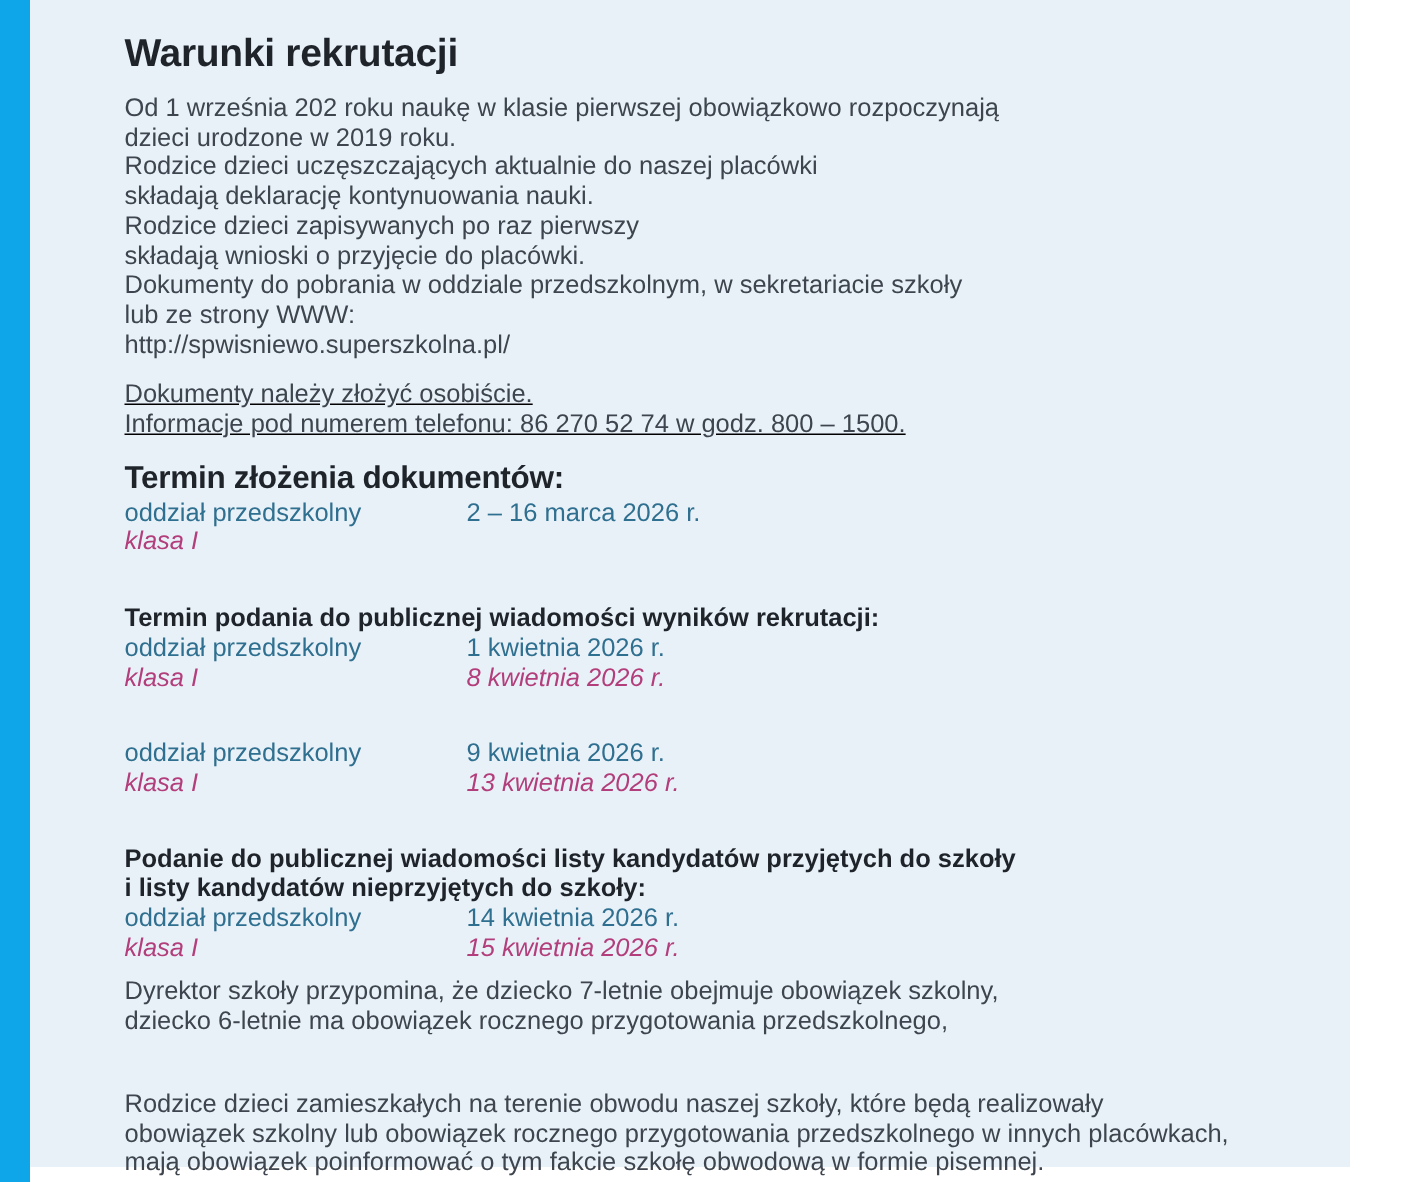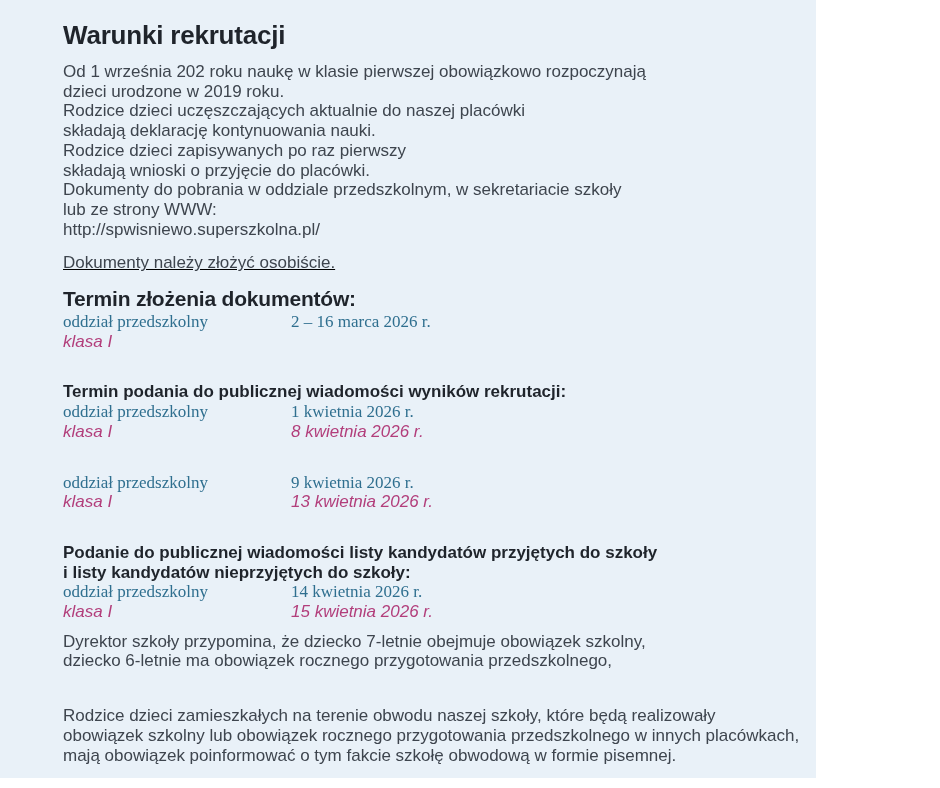--- a/index.html
+++ b/index.html
@@ -6,25 +6,26 @@
     --bg: #e9f1f8;
     --heading: #1f242b;
     --body: #3e454e;
     --teal: #2f6f8f;
     --pink: #b23e7b;
   }
   * { margin: 0; padding: 0; box-sizing: border-box; }
   html, body { background: #ffffff; }
   body { font-family: "Liberation Sans", "DejaVu Sans", sans-serif; }
   .page {
-    width: 816px;
+    width: 900px;
     height: 788px;
     background: #0ea5e9;
     position: relative;
     overflow: hidden;
+    padding-left: 20px;
   }
   .content {
     width: 940px;
     height: 778px;
     background: var(--bg);
     padding: 19px 28px 0 63px;
   }
   .doc-title {
     font-size: 26px;
     line-height: 32px;
@@ -59,21 +60,21 @@
   .row .label {
     flex: none;
     width: 228px;
     font-size: 17px;
     line-height: 19.7px;
   }
   .row .date {
     font-size: 17px;
     line-height: 19.7px;
   }
-  .row.teal .label, .row.teal .date { color: var(--teal); font-family: Liberation Serif, serif; }
+  .row.teal .label, .row.teal .date { color: var(--teal); }
   .row.pink .label, .row.pink .date { color: var(--pink); font-style: italic; }
   .closing { margin-top: 10px; }
   .closing.second { margin-top: 35px; }
   .bottom-strip {
     width: 940px;
     height: 10px;
     background: #ffffff;
   }
 </style>
 </head>
@@ -91,20 +92,21 @@
       <div class="line">składają deklarację kontynuowania nauki.</div>
       <div class="line">Rodzice dzieci zapisywanych po raz pierwszy</div>
       <div class="line">składają wnioski o przyjęcie do placówki.</div>
       <div class="line">Dokumenty do pobrania w oddziale przedszkolnym, w sekretariacie szkoły</div>
       <div class="line">lub ze strony WWW:</div>
       <div class="line">http://spwisniewo.superszkolna.pl/</div>
     </div>
 
     <div class="contact-block">
       <div class="line">Dokumenty należy złożyć osobiście.</div>
+      <div class="line">Informacje pod numerem telefonu: 86 270 52 74 w godz. 800 – 1500.</div>
     </div>
 
     <div class="schedule-title">Termin złożenia dokumentów:</div>
 
     <div class="section first">
       <div class="row teal">
         <span class="label">oddział przedszkolny</span>
         <span class="date">2 – 16 marca 2026 r.</span>
       </div>
       <div class="row pink">

